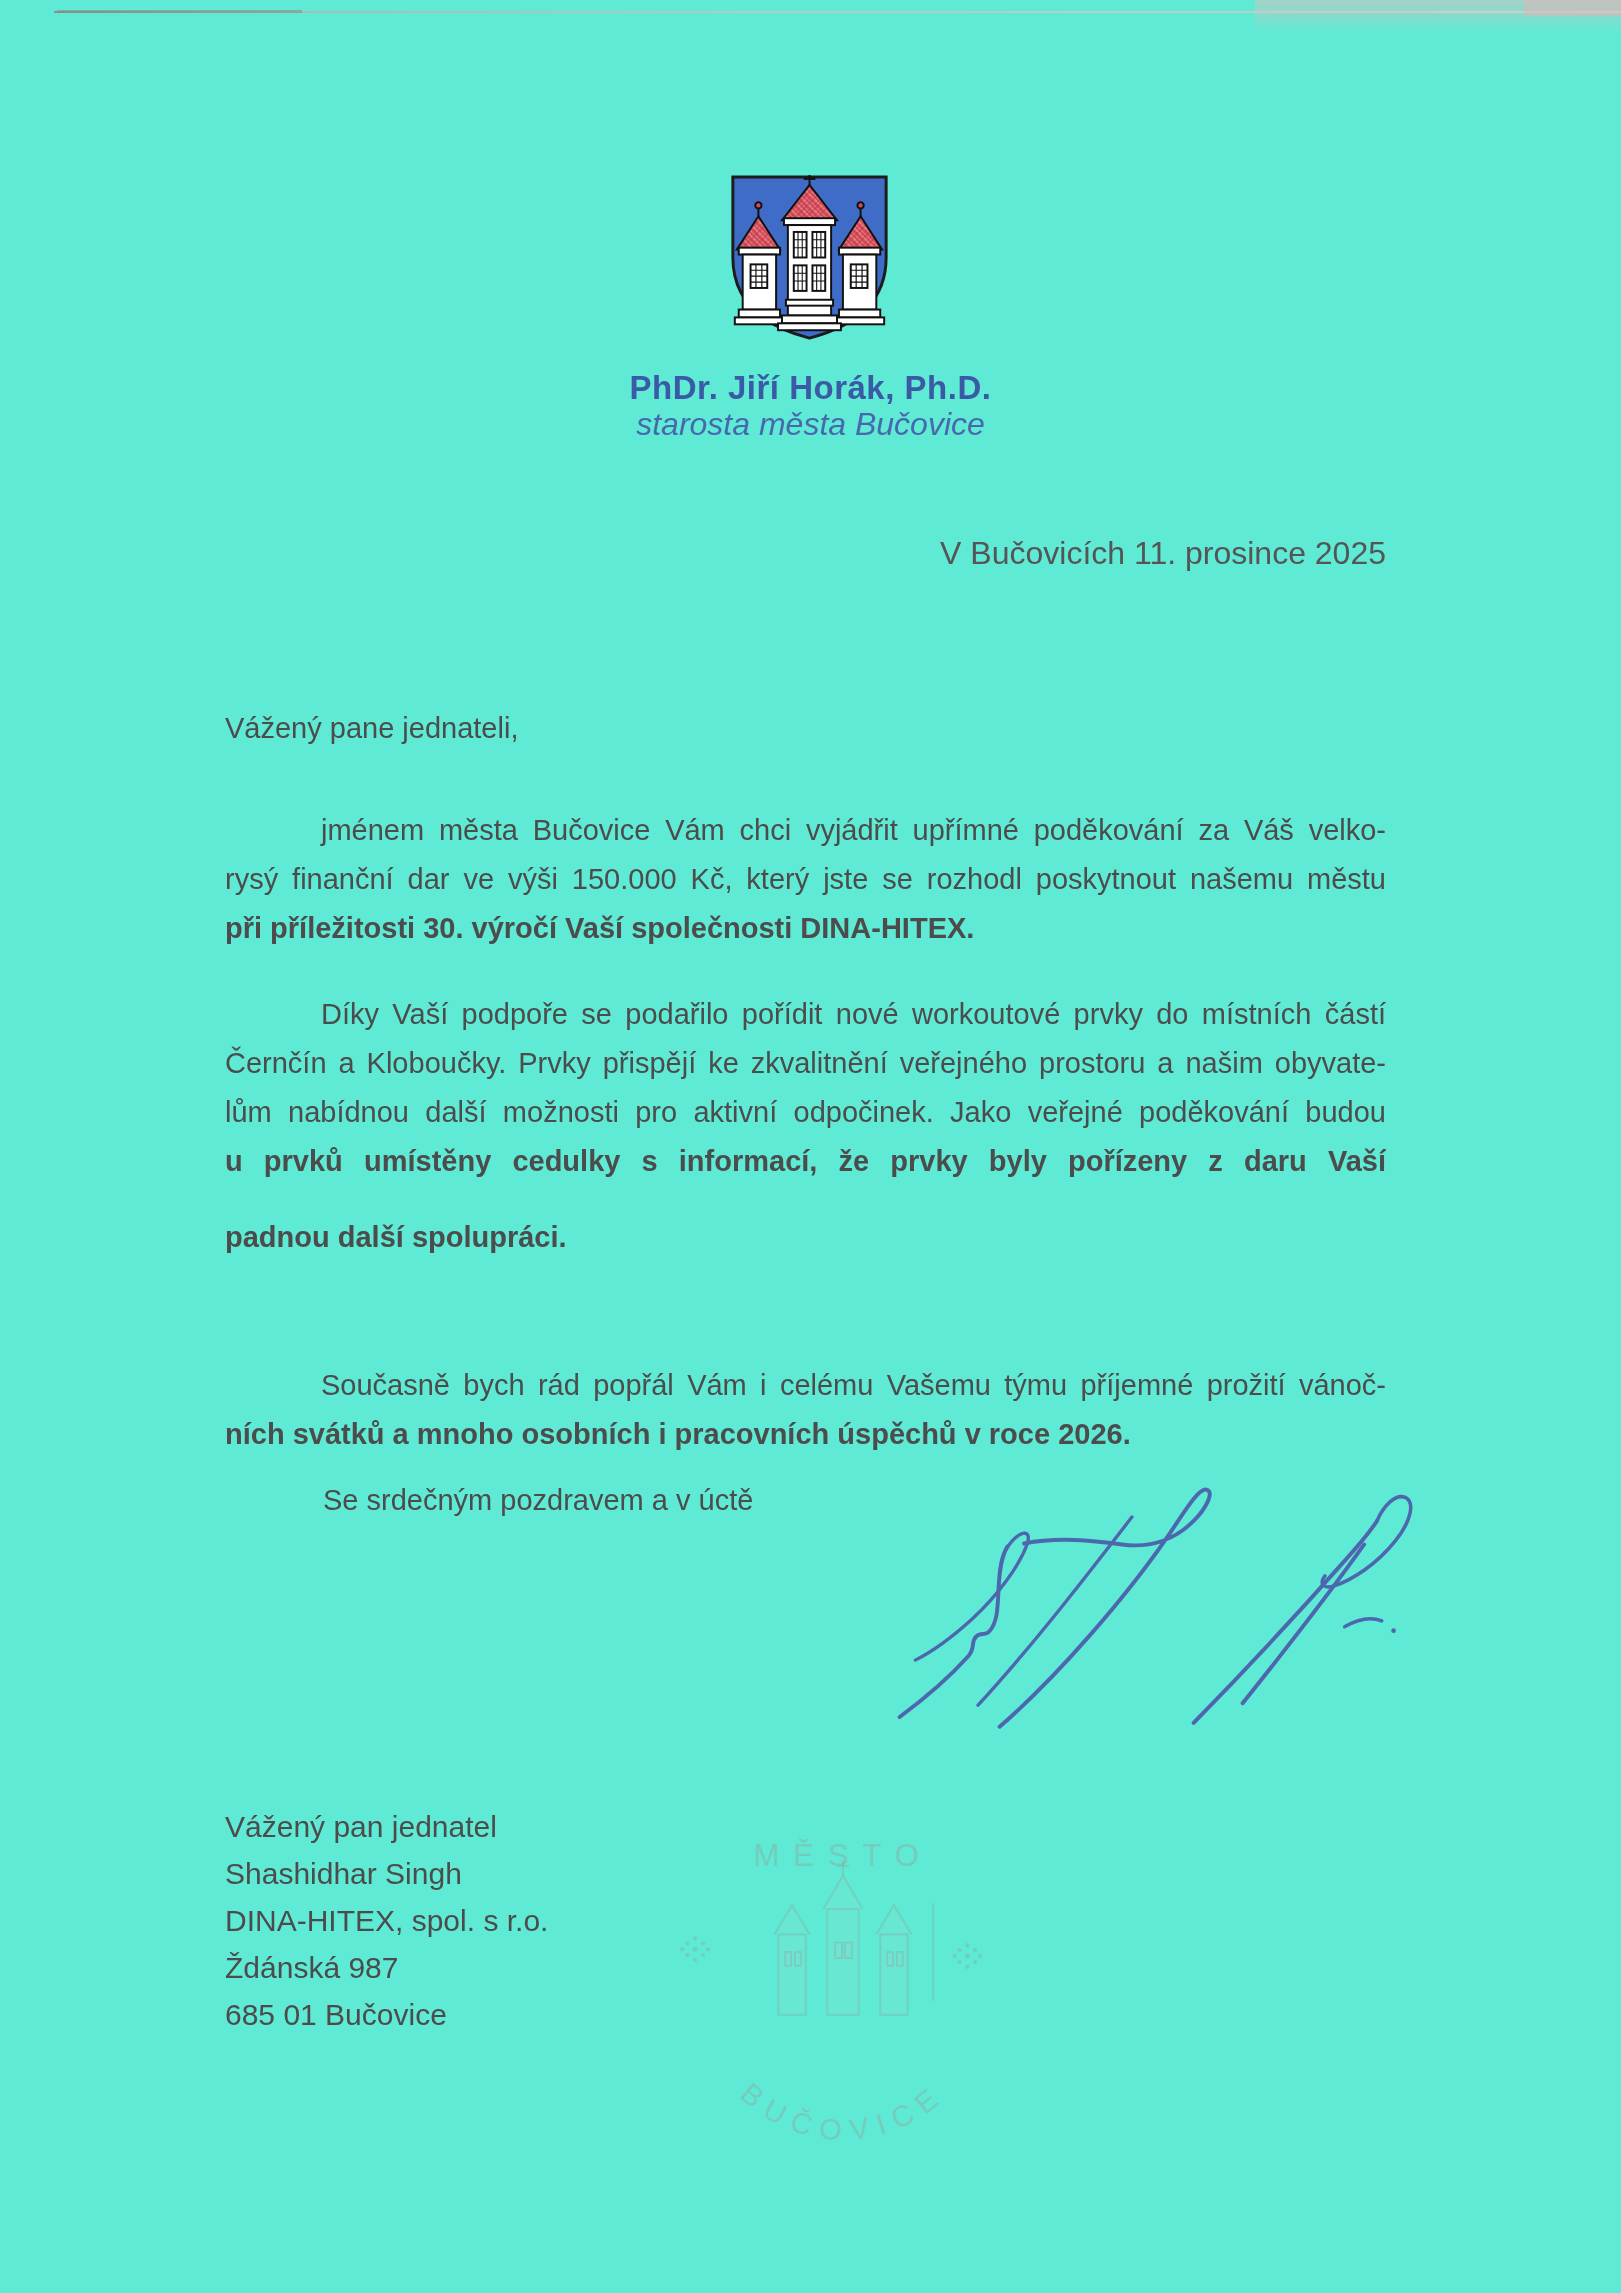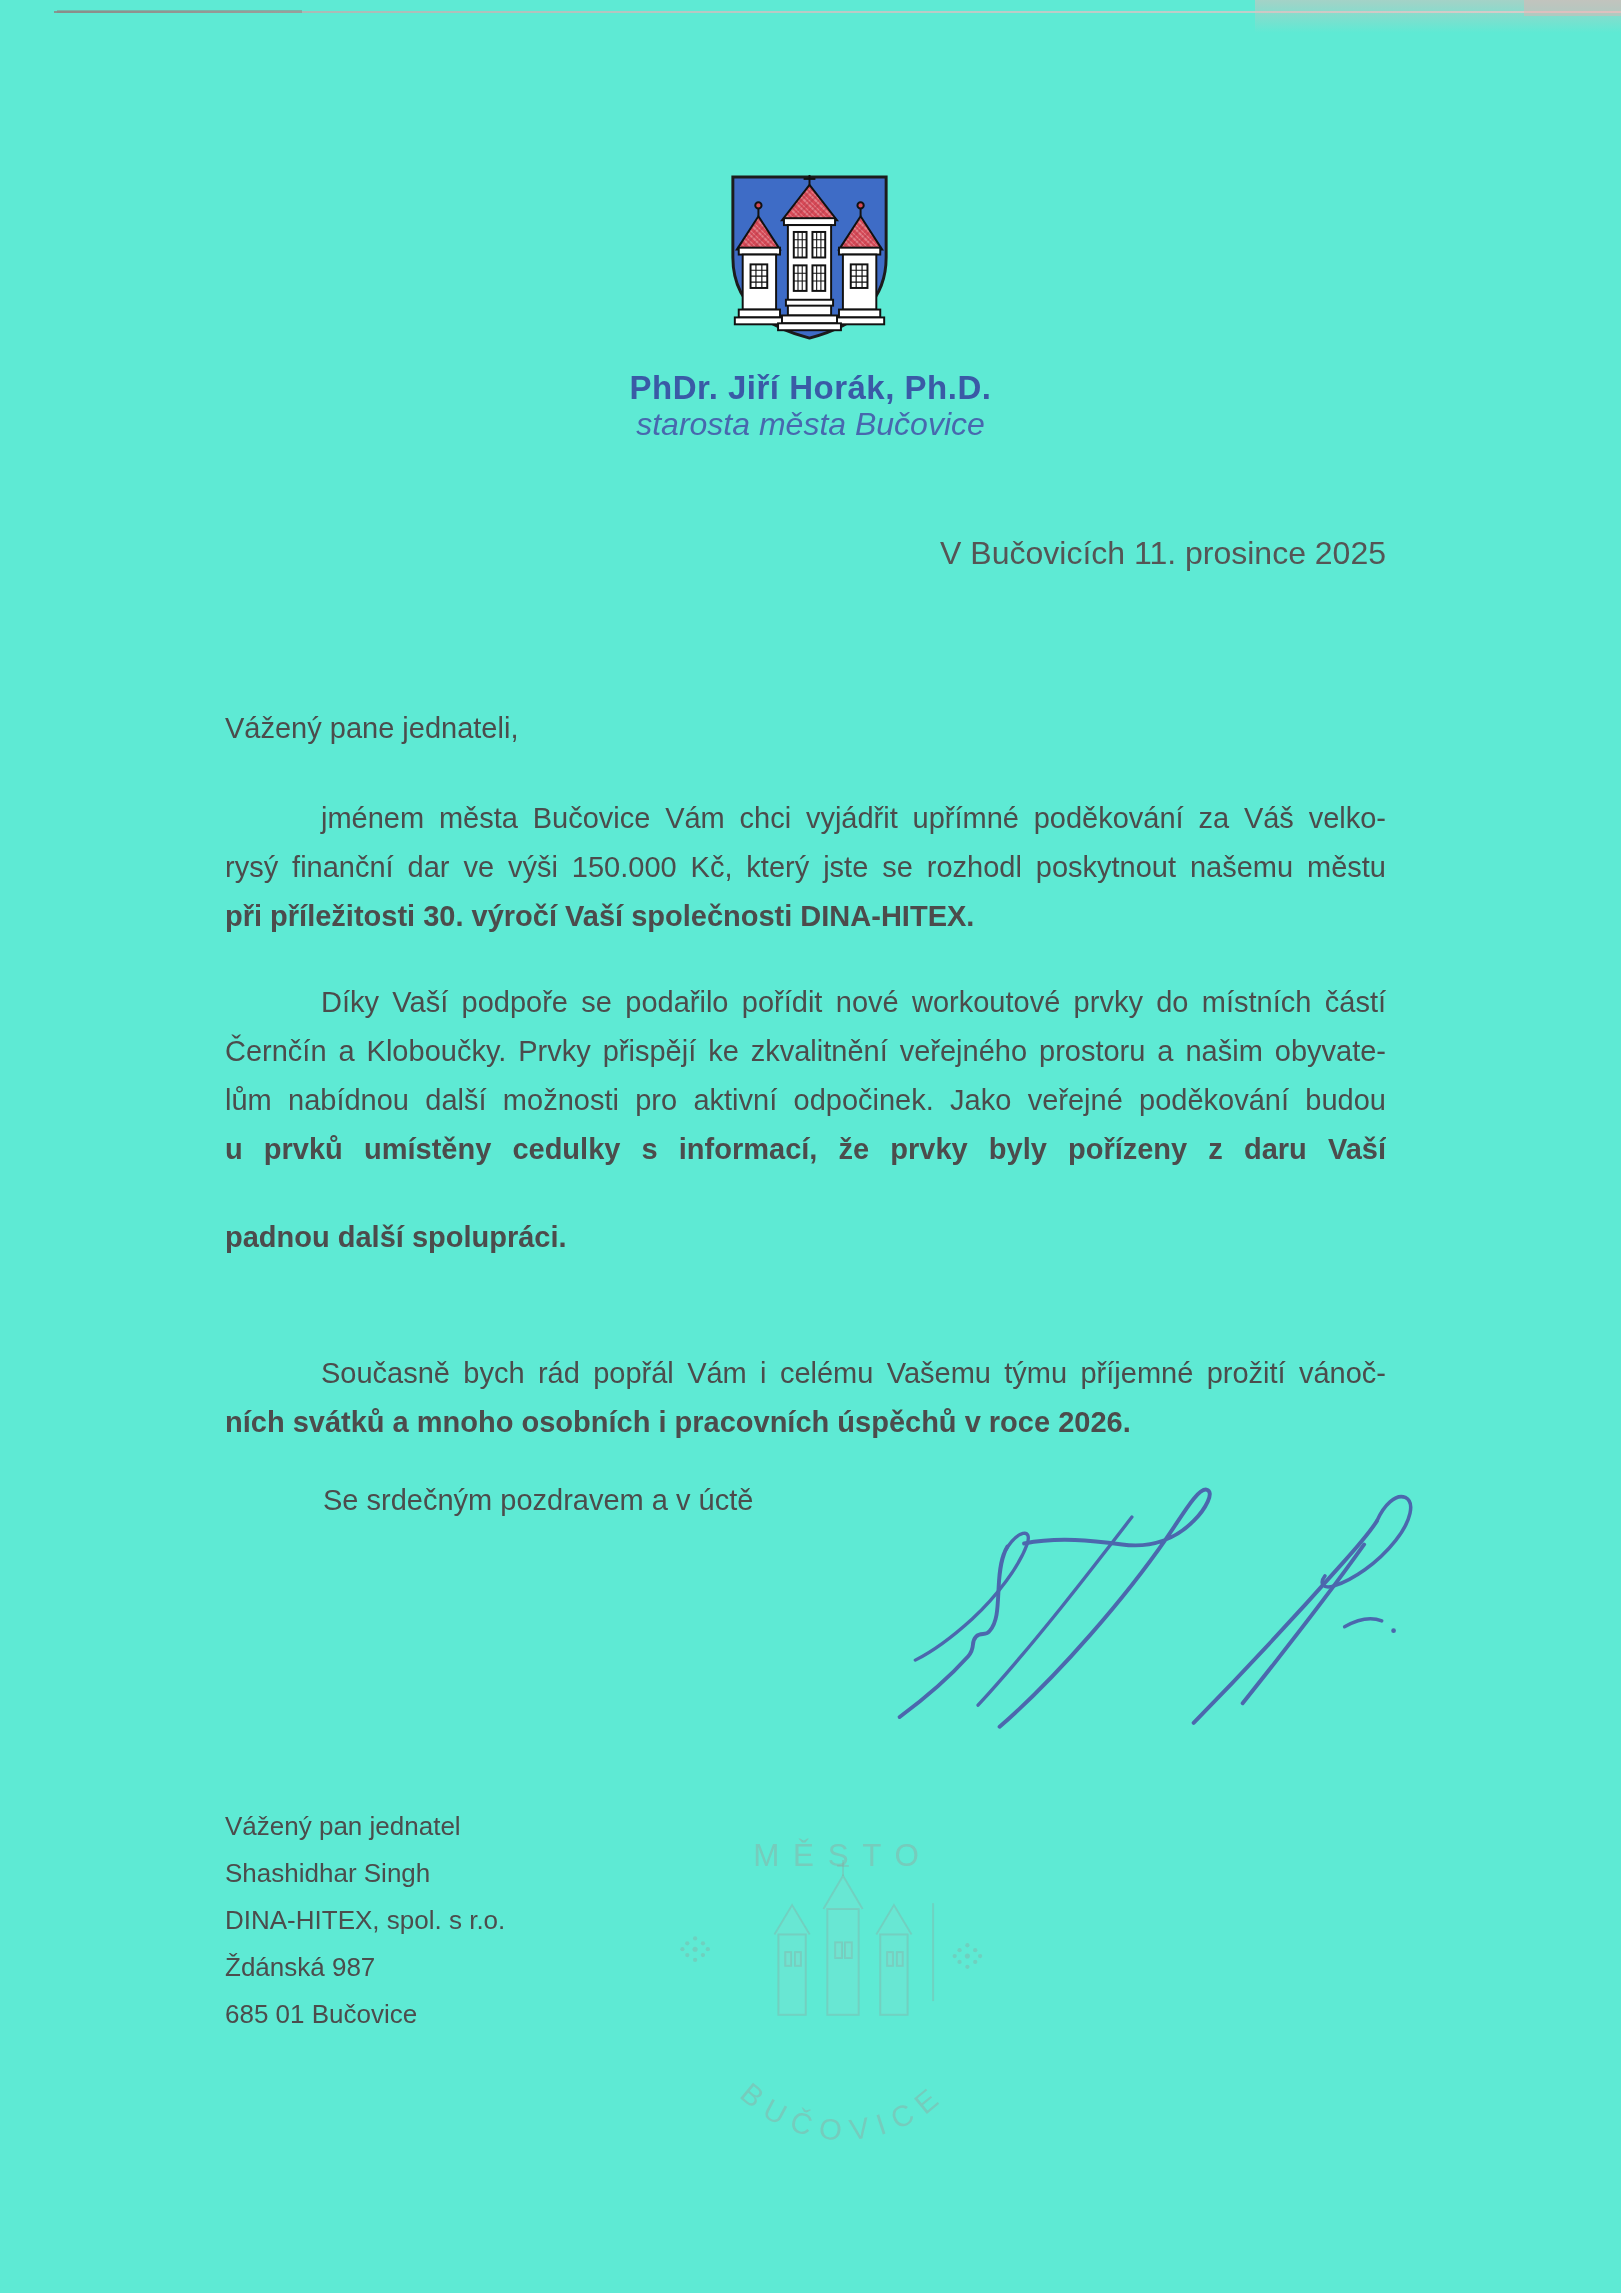--- a/index.html
+++ b/index.html
@@ -25,28 +25,28 @@
     font-size:33px;font-weight:bold;color:#3a5aa6;letter-spacing:0.5px;}
   .htitle{position:absolute;left:0;top:406px;width:1621px;text-align:center;
     font-size:32px;color:#4868ae;font-style:italic;}
 
   .date{position:absolute;left:225px;top:535px;width:1161px;text-align:right;font-size:32px;color:#555;}
 
   .blk{position:absolute;left:225px;width:1161px;font-size:29px;}
   .bline{height:49px;line-height:49px;overflow:hidden;
     text-align:justify;text-align-last:justify;}
   .bline.end{text-align-last:left;font-weight:bold;}
-  .bline.first{padding-left:96px;}
+  .bline.first{padding-left:96px;margin-top:12px;}
   .plain{text-align:left;text-align-last:left;}
 
   .closing{position:absolute;left:323px;top:1484px;font-size:29px;color:#4c4c4c;}
 
   .signature{position:absolute;left:882px;top:1470px;width:686px;height:294px;}
 
-  .recipient{position:absolute;left:225px;top:1803px;width:686px;font-size:26px;color:#4c4c4c;}
+  .recipient{position:absolute;left:225px;top:1803px;width:686px;font-size:30px;color:#4c4c4c;}
   .recipient .rline{height:47px;line-height:47px;}
 
   .stamp{position:absolute;left:647px;top:1815px;width:392px;height:333px;opacity:.9;}
 </style>
 </head>
 <body>
 
 <div class="page">
 
   <div class="scan-hairline"></div>

